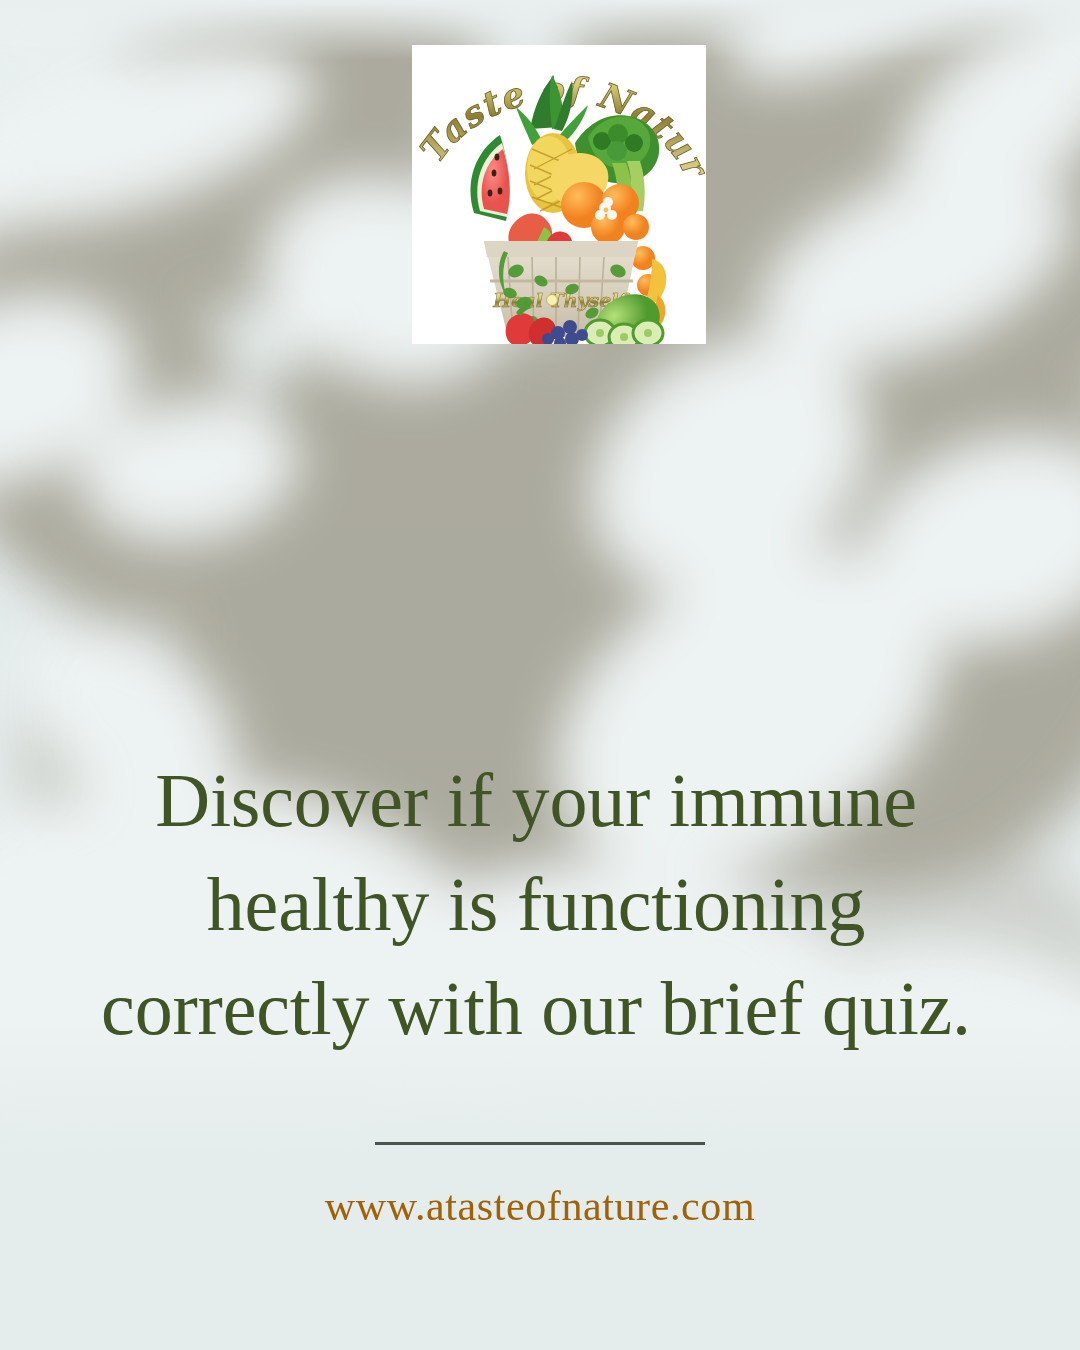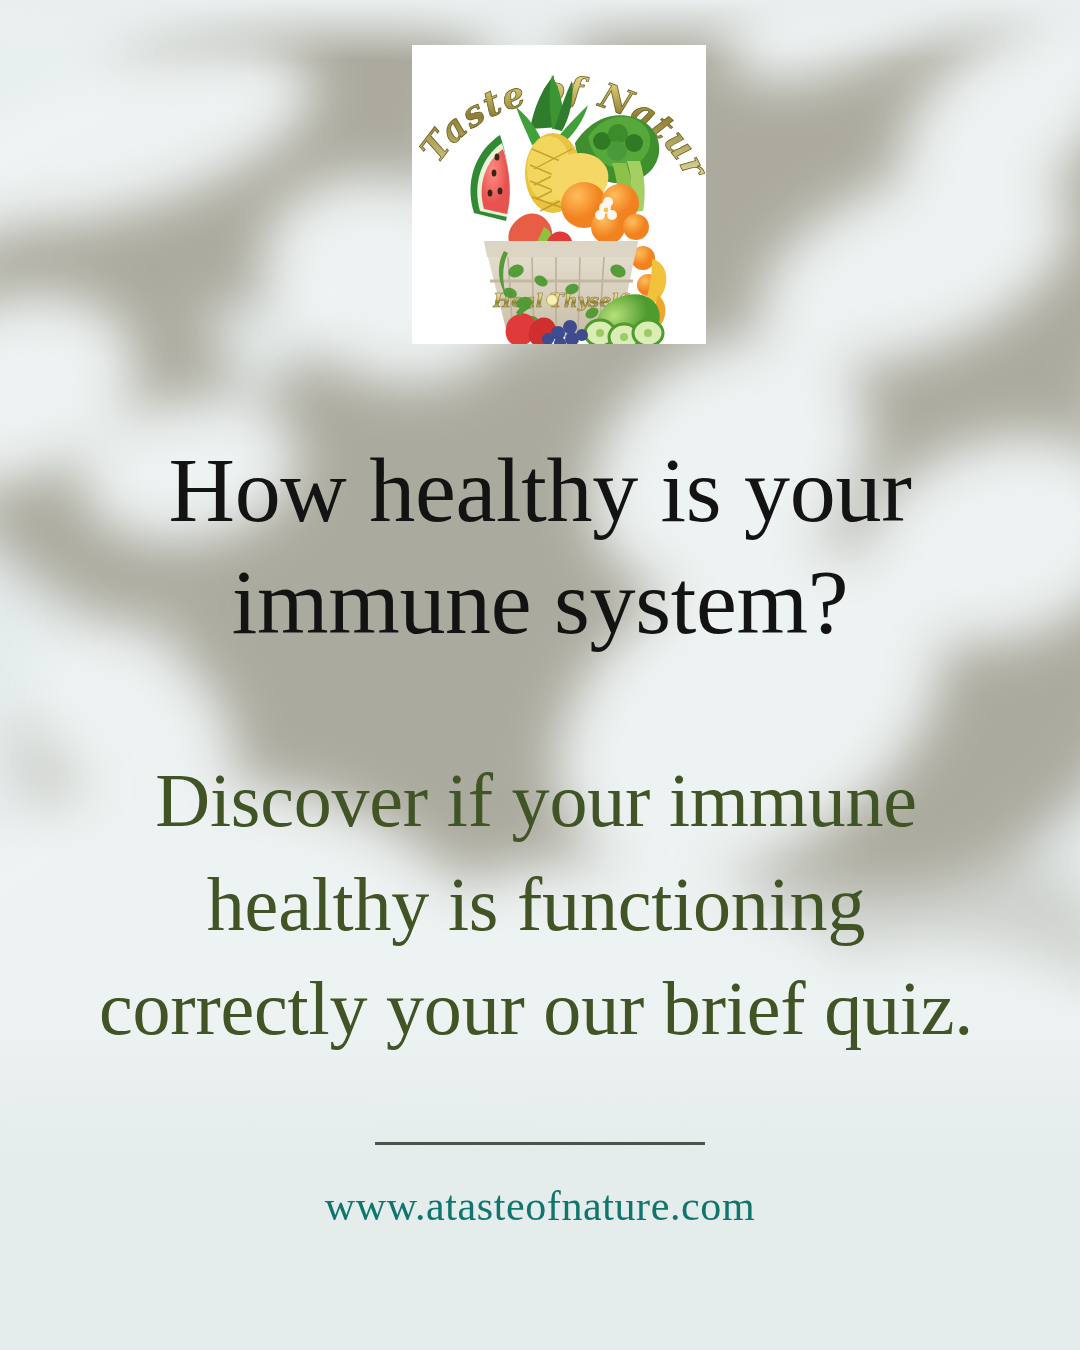--- a/index.html
+++ b/index.html
@@ -141,21 +141,21 @@
     margin-left: -165px;
     height: 3px;
     background: #4a544f;
   }
 
   .site-url {
     position: absolute;
     left: 0; right: 0;
     top: 1182px;
     text-align: center;
-    color: #0f766e;
+    color: #a16207;
     font-size: 42px;
     letter-spacing: 0.6px;
     font-weight: 400;
   }
 </style>
 </head>
 <body>
 
 <div class="poster">
 
@@ -338,28 +338,24 @@
               <circle cx="158" cy="282" r="7"></circle>
             <circle cx="160" cy="294" r="7"></circle>
               <circle cx="148" cy="298" r="6"></circle>
             <circle cx="170" cy="290" r="6"></circle>
               <circle cx="136" cy="294" r="6"></circle>
           </g>
         </g>
       </svg>
     </div>
 
-    <h1 class="headline">
-      <span class="ln">How healthy is your</span>
-      <span class="ln">immune system?</span>
-    </h1>
 
     <p class="subhead">
       <span class="ln">Discover if your immune</span>
       <span class="ln">healthy is functioning</span>
-      <span class="ln">correctly your our brief quiz.</span>
+      <span class="ln">correctly with our brief quiz.</span>
     </p>
 
     <div class="divider"></div>
     <div class="site-url">www.atasteofnature.com</div>
 
   </div>
 </div>
 
 </body></html>

